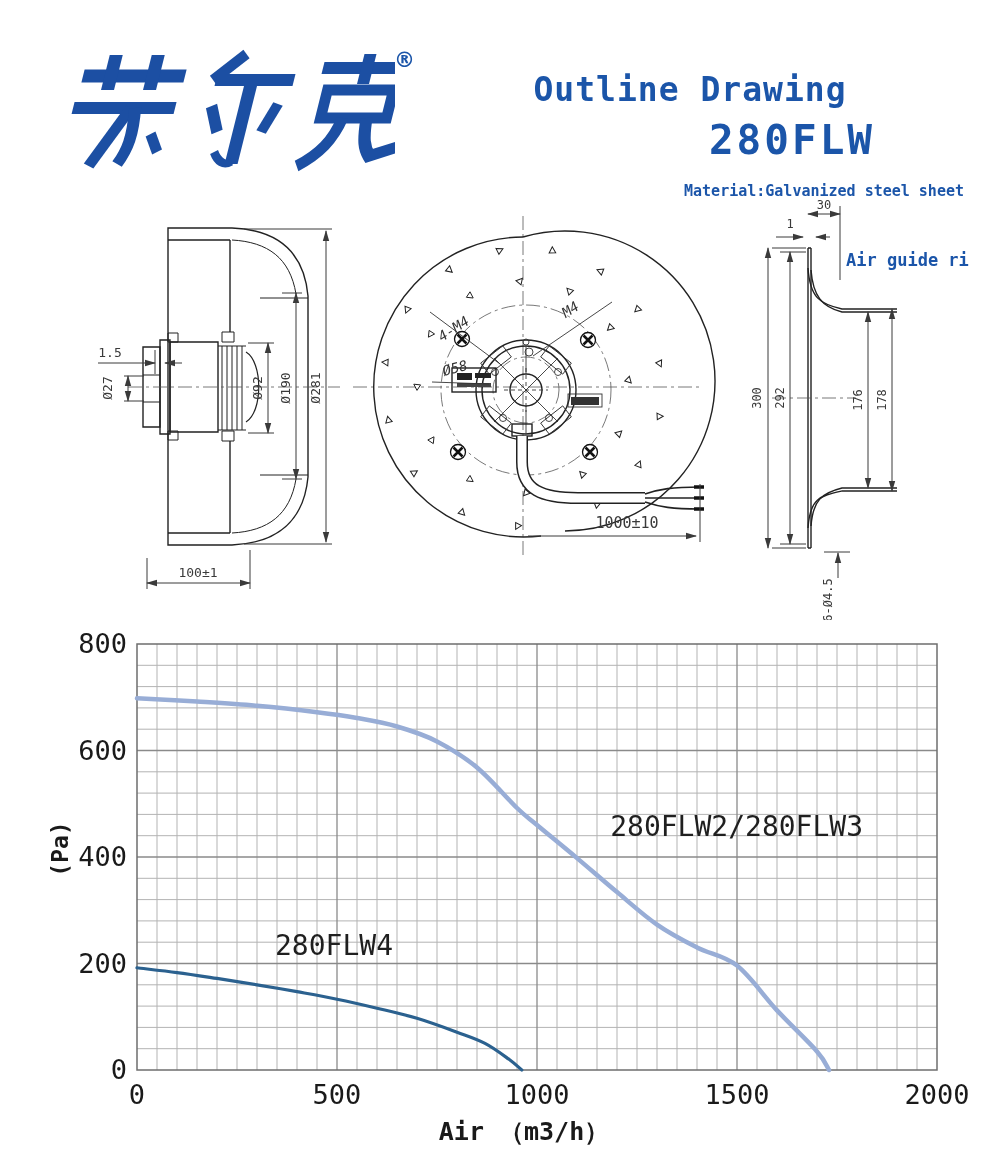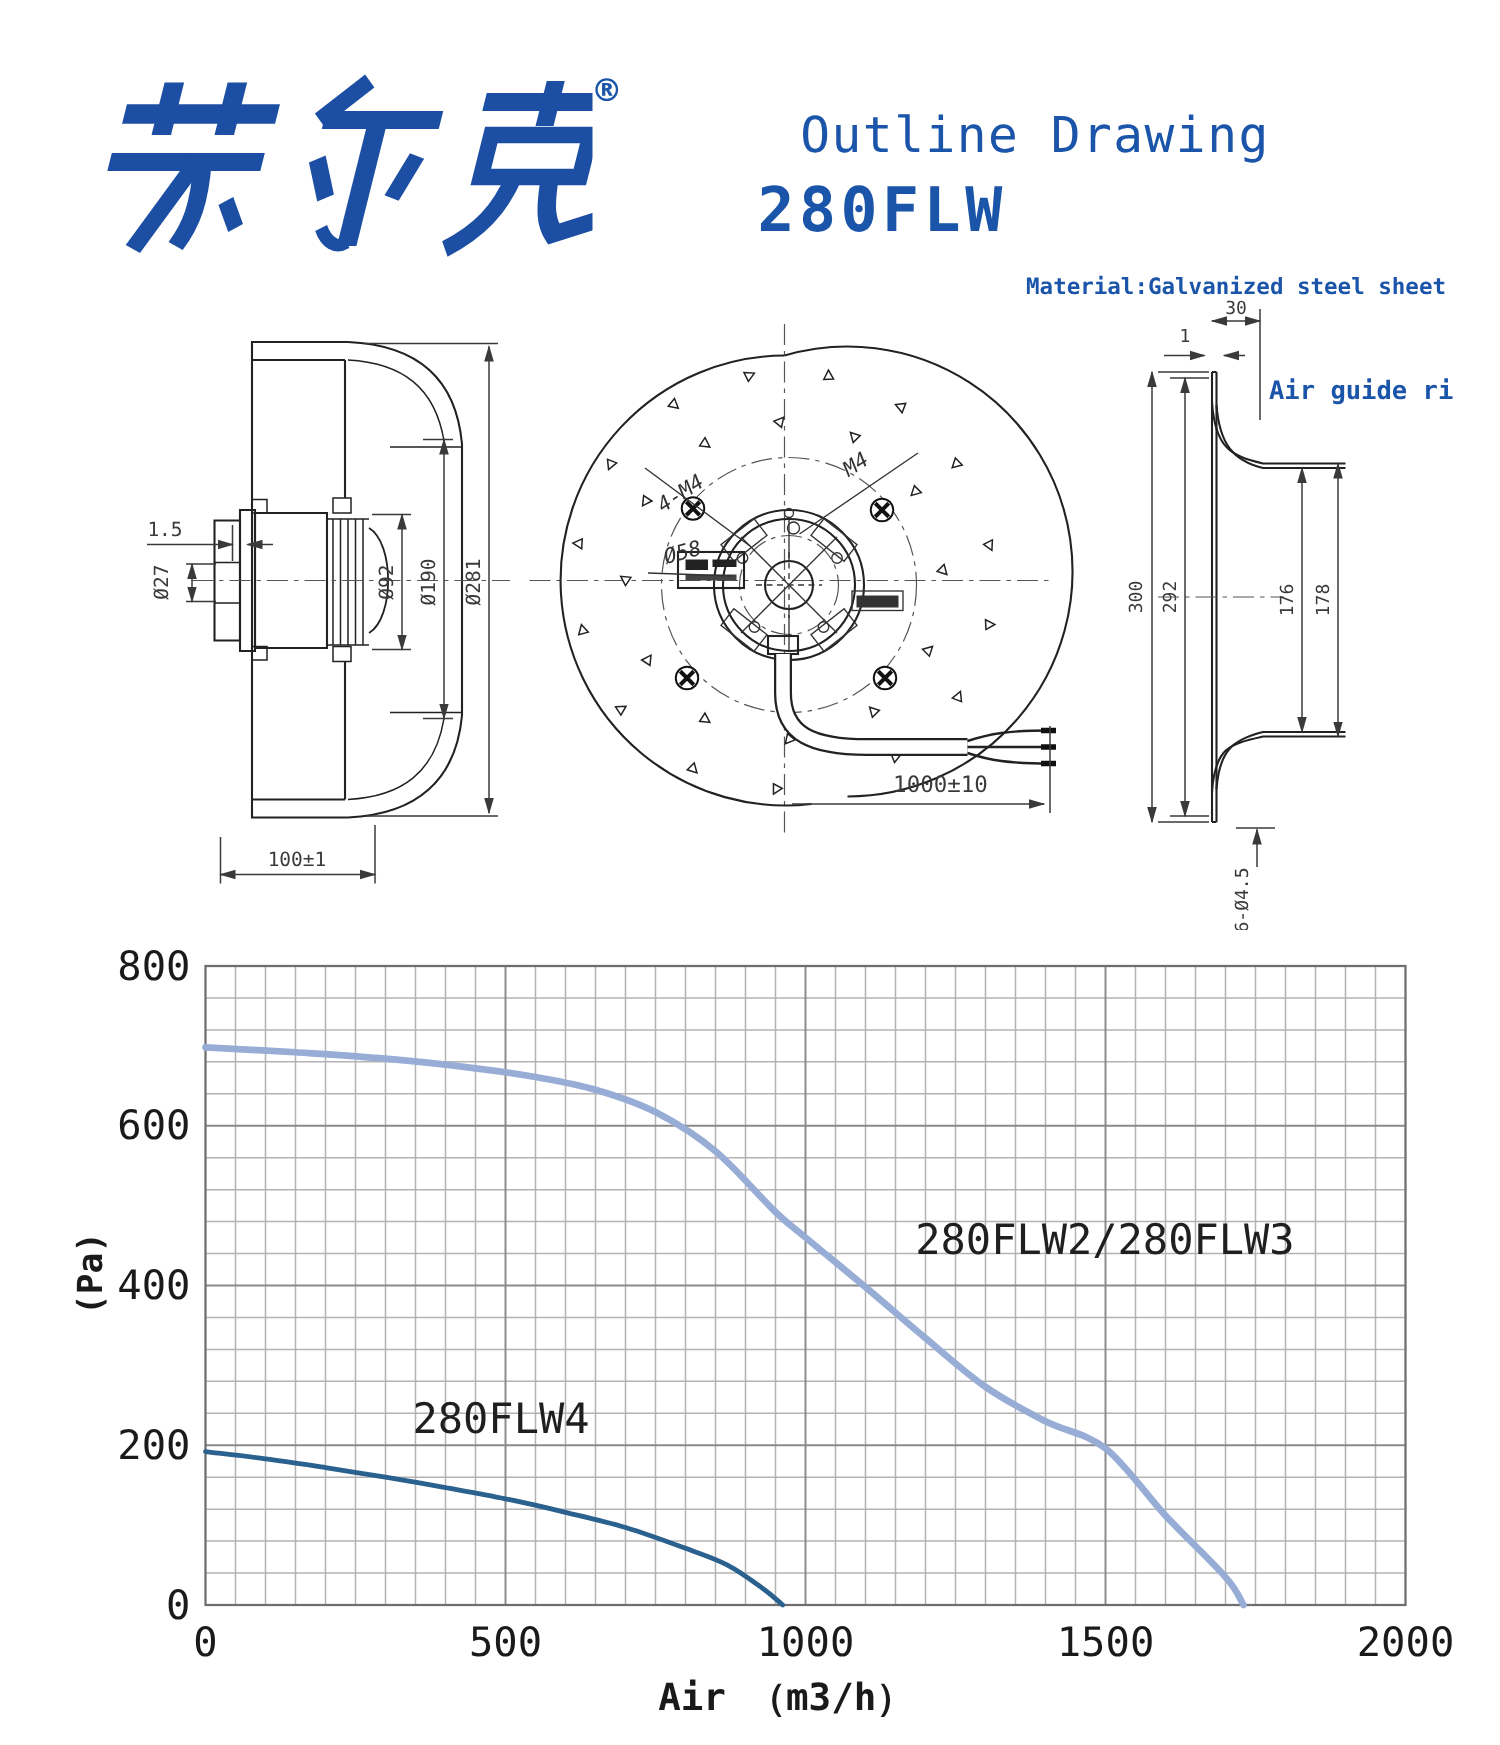--- a/index.html
+++ b/index.html
@@ -3,22 +3,22 @@
 <meta charset="utf-8">
 <style>
   html,body{margin:0;padding:0;background:#fff;}
   .page{position:relative;width:1000px;height:1163px;background:#fff;overflow:hidden;
         font-family:"DejaVu Sans","Liberation Sans",sans-serif;}
   .abs{position:absolute;}
   .blue{color:#1B55A9;}
   .mono{font-family:"DejaVu Sans Mono","Liberation Mono",monospace;text-align:center;}
   .sr-only{position:absolute;width:1px;height:1px;overflow:hidden;clip:rect(0 0 0 0);white-space:nowrap;}
   #logo-reg{left:394px;top:48px;font-size:21px;font-weight:bold;}
-  #title{left:505px;top:70px;width:370px;text-align:center;font-size:33px;font-weight:400;letter-spacing:1px;}
-  #model{left:505px;top:116px;width:370px;text-align:left;font-size:41px;font-weight:600;letter-spacing:3px;}
+  #title{left:505px;top:70px;width:370px;text-align:center;font-size:33px;font-weight:700;letter-spacing:1px;}
+  #model{left:505px;top:116px;width:370px;text-align:right;font-size:41px;font-weight:600;letter-spacing:3px;}
   #material{right:36px;top:182px;font-size:15px;font-weight:600;}
   svg text{font-family:"DejaVu Sans Mono","Liberation Mono",monospace;}
   .dimt{font-size:13px;fill:#3a3a3a;}
   .dimt-s{font-size:12px;fill:#3a3a3a;}
   .lbl-it{font-size:14px;fill:#333;font-style:italic;}
   .ringtitle{font-size:17px;font-weight:600;fill:#1B55A9;}
   .ol{stroke:#222;fill:none;stroke-width:1.4;}
   .thin{stroke:#333;fill:none;stroke-width:0.9;}
   .dim{stroke:#3a3a3a;fill:none;stroke-width:1;}
   .cl{stroke:#555;fill:none;stroke-width:0.8;stroke-dasharray:14 4 3 4;}

